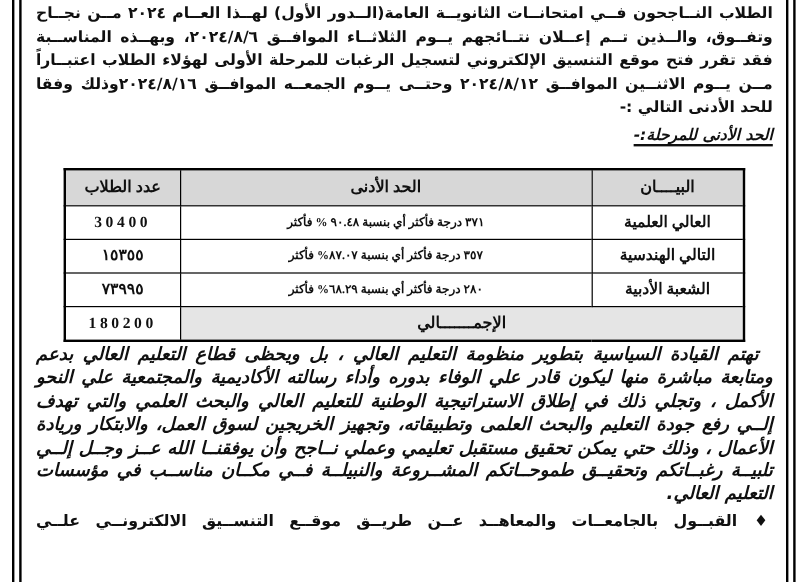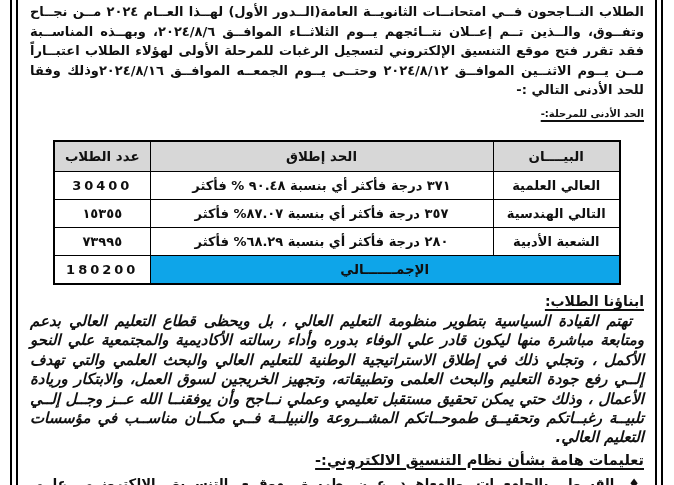--- a/index.html
+++ b/index.html
@@ -38,23 +38,24 @@
   }
 
   .u-heading {
     text-decoration: underline;
     text-decoration-thickness: 1.5px;
     text-underline-offset: 3px;
   }
 
   h2.min-heading {
     margin: 3px 0 0;
-    font-size: 10px;
+    font-size: 13px;
     line-height: 21px;
     font-weight: bold;
+    font-style: italic;
   }
 
   table.min-table {
     margin: 16px auto 0;
     width: 566px;
     table-layout: fixed;
     border-collapse: collapse;
     direction: rtl;
     font-size: 13px;
   }
@@ -62,31 +63,32 @@
   table.min-table col.c-min   { width: 343px; }
   table.min-table col.c-count { width: 96px;  }
   table.min-table th, table.min-table td {
     border: 1.6px solid #000;
     text-align: center;
     vertical-align: middle;
     padding: 1px 2px;
     height: 25px;
     overflow: hidden;
     white-space: nowrap;
+    font-family: Liberation Serif, serif;
   }
   table.min-table thead th {
     background: #d7d7d7;
     height: 27px;
     font-size: 13.4px;
   }
   table.min-table { border: 2px solid #000; }
   td.num { letter-spacing: 3px; font-size: 13px; }
-  td.min-cell { font-size: 13px; }
+  td.min-cell { font-size: 10px; }
   td.total-label {
-    background: #0ea5e9;
+    background: #e5e5e5;
     font-size: 13.4px;
   }
 
   h2.students-heading {
     margin: 6px 0 0;
     font-size: 14px;
     line-height: 20px;
   }
   p.students {
     margin: 1px 0 0;
@@ -137,21 +139,21 @@
 
   <table class="min-table">
     <colgroup>
       <col class="c-desc">
       <col class="c-min">
       <col class="c-count">
     </colgroup>
     <thead>
       <tr>
         <th>البيــــان</th>
-        <th>الحد إطلاق</th>
+        <th>الحد الأدنى</th>
         <th>عدد الطلاب</th>
       </tr>
     </thead>
     <tbody>
       <tr>
         <td>العالي العلمية</td>
         <td class="min-cell">٣٧١ درجة فأكثر أي بنسبة ٩٠.٤٨ % فأكثر</td>
         <td class="num">30400</td>
       </tr>
       <tr>
@@ -164,24 +166,22 @@
         <td class="min-cell">٢٨٠ درجة فأكثر أي بنسبة ٦٨.٢٩% فأكثر</td>
         <td class="num">٧٣٩٩٥</td>
       </tr>
       <tr>
         <td class="total-label" colspan="2">الإجمـــــــالي</td>
         <td class="num">180200</td>
       </tr>
     </tbody>
   </table>
 
-  <h2 class="students-heading"><span class="u-heading">ابناؤنا الطلاب:</span></h2>
 
   <p class="students">تهتم القيادة السياسية بتطوير منظومة التعليم العالي ، بل ويحظى قطاع التعليم العالي بدعم ومتابعة مباشرة منها ليكون قادر علي الوفاء بدوره وأداء رسالته الأكاديمية والمجتمعية علي النحو الأكمل ، وتجلي ذلك في إطلاق الاستراتيجية الوطنية للتعليم العالي والبحث العلمي والتي تهدف إلــي رفع جودة التعليم والبحث العلمى وتطبيقاته، وتجهيز الخريجين لسوق العمل، والابتكار وريادة الأعمال ، وذلك حتي يمكن تحقيق مستقبل تعليمي وعملي نــاجح وأن يوفقنــا الله عــز وجــل إلــي تلبيــة رغبــاتكم وتحقيــق طموحــاتكم المشــروعة والنبيلــة فــي مكــان مناســب في مؤسسات التعليم العالي.</p>
 
-  <h2 class="instructions-heading"><span class="u-heading">تعليمات هامة بشأن نظام التنسيق الالكتروني:-</span></h2>
 
   <div class="bullet-row">
     <span class="bullet-icon">♦</span>
     <span class="bullet-text">القبــول بالجامعــات والمعاهــد عــن طريــق موقــع التنســيق الالكترونــي علــي</span>
   </div>
 
 </div>
 
 </body></html>

